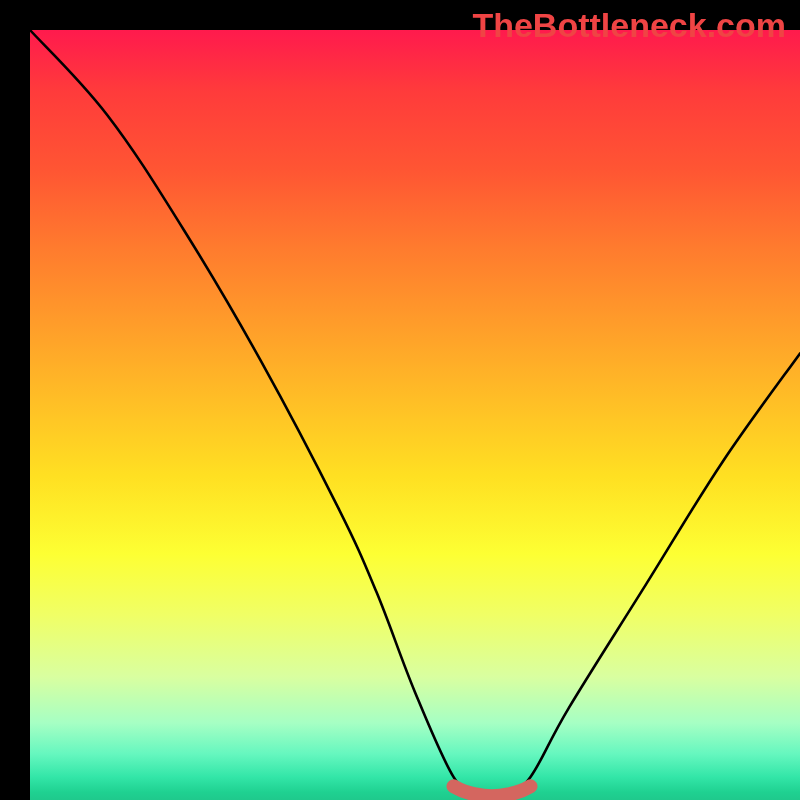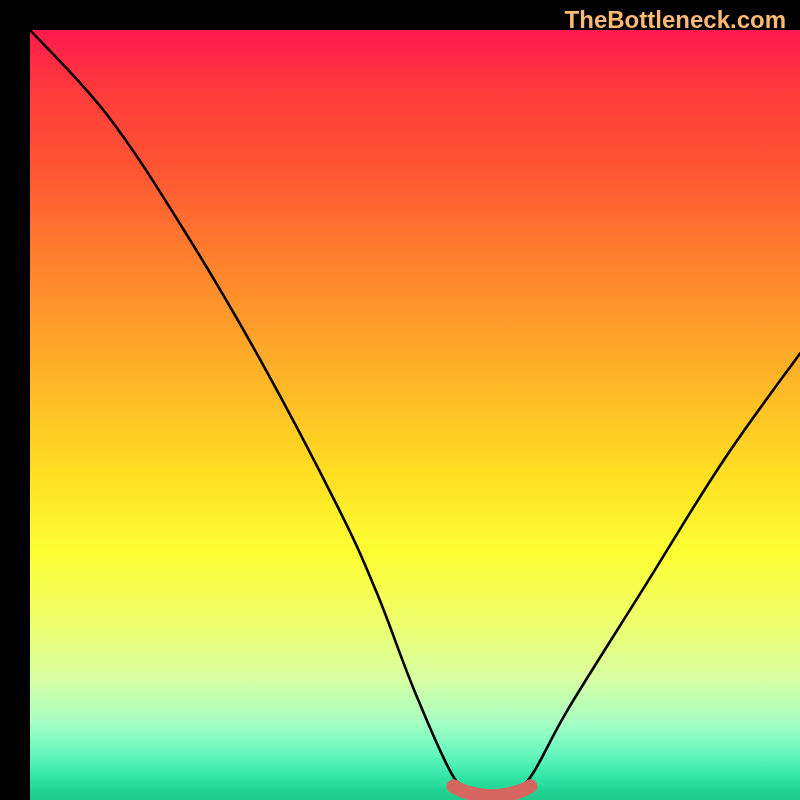--- a/index.html
+++ b/index.html
@@ -7,23 +7,23 @@
   .container {
     width: 800px;
     height: 800px;
     background: #000;
     position: relative;
   }
   .watermark {
     position: absolute;
     top: 6px;
     right: 14px;
-    color: #fdba74;
+    color: #ef4444;
     font-family: Arial, sans-serif;
-    font-size: 24px;
+    font-size: 34px;
     font-weight: bold;
     z-index: 10;
   }
   .plot-area {
     position: absolute;
     left: 30px;
     top: 30px;
     width: 770px;
     height: 770px;
     background: linear-gradient(to bottom,

